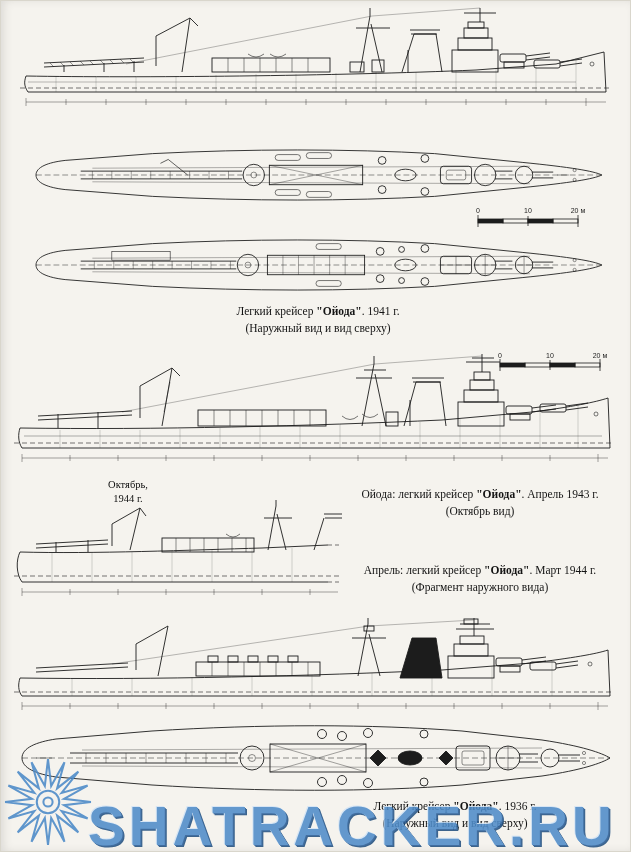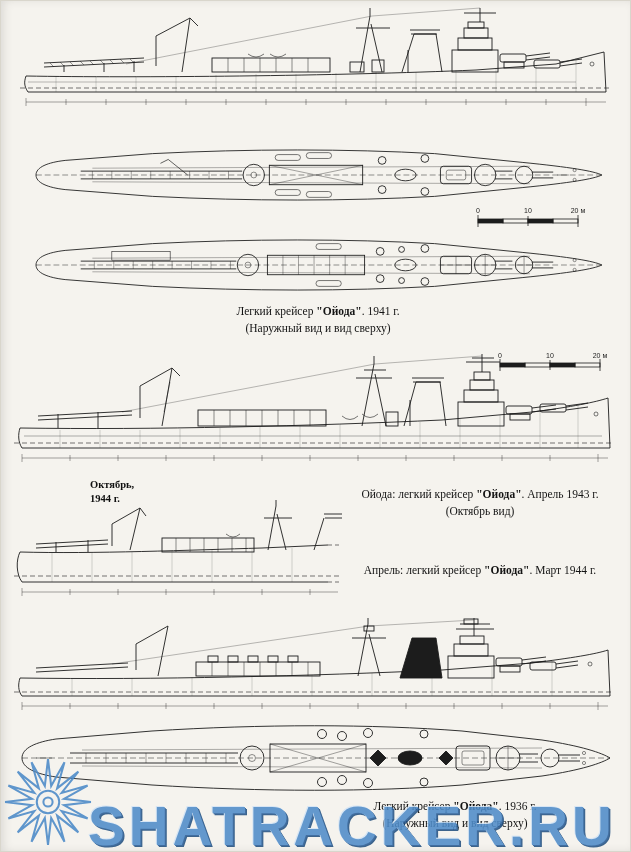--- a/index.html
+++ b/index.html
@@ -7,21 +7,21 @@
   #page{
     position:relative;width:631px;height:852px;background:#f5f3ee;overflow:hidden;
     box-shadow:inset 0 0 0 1px #d9d6cc, inset 4px 0 10px rgba(0,0,0,.10);
     font-family:"Liberation Serif",serif;color:#161616;
   }
   .abs{position:absolute}
   .draw{display:block}
   .caption{font-size:11.5px;text-align:center;line-height:1.45;color:#141414}
   .caption b{font-weight:bold}
   .paren{display:block}
-  .datelbl{font-weight:bold;font-size:10.5px;line-height:1.3;text-align:left;color:#101010}
+  .datelbl{font-weight:normal;font-size:10.5px;line-height:1.3;text-align:center;color:#101010}
   #watermark{z-index:10;pointer-events:none}
   #wm-text{
     font-family:"Liberation Sans",sans-serif;font-weight:bold;font-size:55px;letter-spacing:4px;
     color:var(--wm-color,#4f8cc9);white-space:nowrap;opacity:.88;
     text-shadow:-1px -1px 0 #d3e4f5, 1px 1px 0 #2a5d97, 2px 2px 0 #24517f;
     margin-top:28px;
   }
   svg text{font-family:"Liberation Sans",sans-serif;font-size:7px;fill:#1c1c1c;stroke:none}
 </style>
 </head>
@@ -227,20 +227,21 @@
       <path d="M214,36 q7,6 14,0" stroke-width="0.6"></path>
       <g stroke-width="0.4">
         <path d="M10,94 H326"></path>
         <path d="M10,90 V98 M58,91 V97 M106,91 V97 M154,91 V97 M202,91 V97 M250,91 V97 M298,91 V97"></path>
       </g>
     </g>
   </svg>
 
   <div class="caption abs" style="left:338px;top:562px;width:284px">
     <span><span>Апрель: легкий крейсер </span><b>"Ойода"</b><span>. Март 1944 г.</span></span>
+    <span class="paren">(Фрагмент наружного вида)</span>
   </div>
 
   <svg class="abs draw" style="left:12px;top:616px" width="606" height="104" viewBox="0 0 606 104">
     <g stroke="#1c1c1c" fill="none" stroke-width="0.9">
       <g stroke-width="0.35" opacity="0.5">
         <path d="M60,62 V80 M120,62 V80 M180,61 V80 M240,60 V80 M300,59 V80 M360,57 V80 M420,55 V80 M480,50 V80 M540,44 V80"></path>
       </g>
       <path d="M8,62 C140,64 300,60 430,54 L520,47 C560,42 584,38 596,34 L598,80 10,80 C6,75 6,68 8,62 Z"></path>
       <path d="M2,76 H602" stroke-dasharray="5,3" stroke-width="0.6"></path>
       <path d="M24,52 L116,47 M24,56 L116,51"></path>

